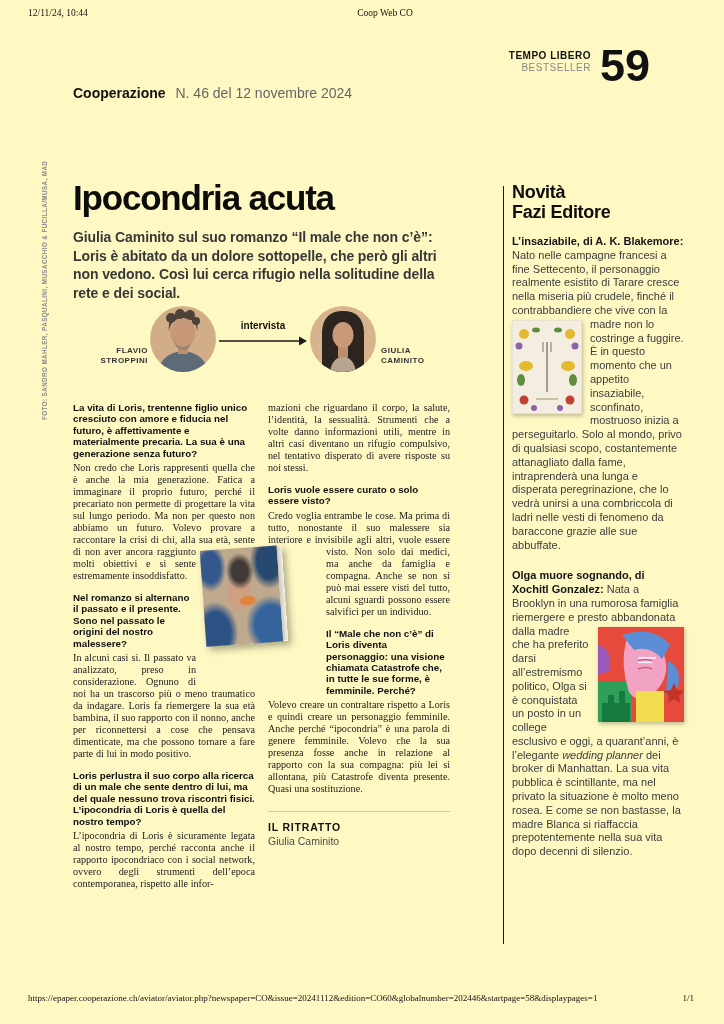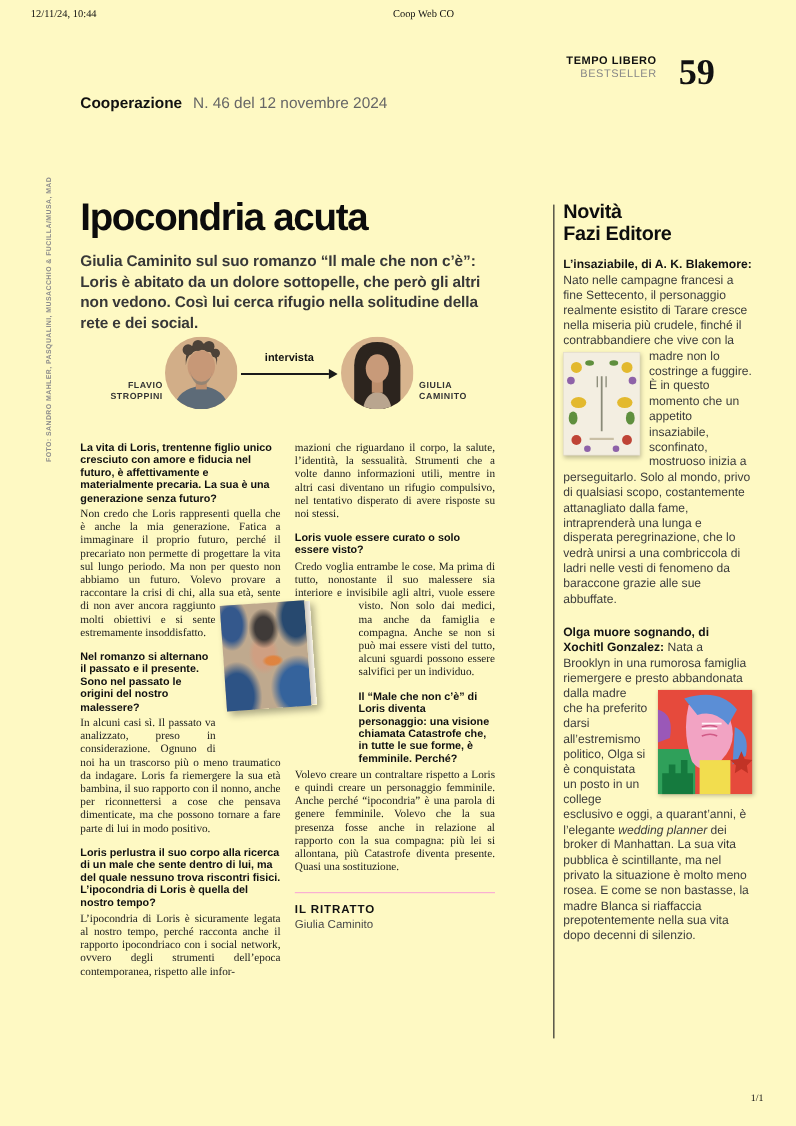--- a/index.html
+++ b/index.html
@@ -8,25 +8,25 @@
   
   .print-top{position:absolute;top:8px;left:28px;font:9.5px "Liberation Serif",serif;color:#111;}
   .print-doc{position:absolute;top:8px;left:385px;transform:translateX(-50%);
              font:9.5px "Liberation Serif",serif;color:#111;}
   .print-url{position:absolute;top:993px;left:28px;font:9px "Liberation Serif",serif;color:#111;}
   .print-pages{position:absolute;top:993px;right:30px;font:9px "Liberation Serif",serif;color:#111;}
   
   .masthead-left{position:absolute;top:53px;left:73px;font-size:14px;margin-top:32px;}
   .masthead-left .pub{font-weight:bold;color:#111;}
   .masthead-left .issue{color:#666;margin-left:6px;}
-  .masthead-right{position:absolute;top:46px;right:74px;display:flex;align-items:flex-start;gap:20px;}
+  .masthead-right{position:absolute;top:46px;right:74px;display:flex;align-items:flex-start;gap:9px;}
   .mh-labels{text-align:right;padding-top:4px;}
   .mh-section{font-weight:bold;font-size:10px;letter-spacing:.5px;color:#111;line-height:12px;}
   .mh-subsection{font-size:10px;letter-spacing:.5px;color:#888;line-height:12px;}
-  .mh-pagenum{font-family:Liberation Serif, serif;font-weight:bold;font-size:33px;line-height:40px;color:#111;}
+  .mh-pagenum{font-family:Liberation Sans, sans-serif;font-weight:bold;font-size:45px;line-height:40px;color:#111;}
   
   .photo-credit{position:absolute;left:41px;top:190px;height:230px;
     writing-mode:vertical-rl;transform:rotate(180deg);
     font-size:6.3px;font-weight:bold;letter-spacing:.4px;color:#8a8a8a;white-space:nowrap;}
   
   .article{position:absolute;left:73px;top:180px;width:378px;}
   h1.title{margin:0 0 12px 0;font-size:35px;line-height:36px;letter-spacing:-1.2px;
            font-weight:bold;color:#0c0c0c;}
   .standfirst{font-size:14px;line-height:18.5px;font-weight:bold;color:#383838;
               letter-spacing:-.1px;margin-bottom:4px;}
@@ -234,15 +234,16 @@
           <path d="M76,56 l3,7 7,1 -5,5 1,7 -6,-4 -6,4 1,-7 -5,-5 7,-1 Z" fill="#c13326"></path>
           <path d="M40,34 q8,-3 14,0 M40,42 q8,-3 14,0" stroke="#d05a86" stroke-width="1.5" fill="none"></path>
           <rect x="40" y="30" width="18" height="1.6" fill="#ffffff" opacity=".9"></rect>
           <rect x="40" y="34.5" width="14" height="1.6" fill="#ffffff" opacity=".9"></rect>
         </svg>
         </span><span>che ha preferito darsi all’estremismo politico, Olga si è conquistata un posto in un college esclusivo e oggi, a quarant’anni, è l’elegante </span><span class="it">wedding planner</span><span> dei broker di Manhattan. La sua vita pubblica è scintillante, ma nel privato la situazione è molto meno rosea. E come se non bastasse, la madre Blanca si riaffaccia prepotentemente nella sua vita dopo decenni di silenzio.</span>
       <span class="clear"></span>
     </div>
   </div>
 
+  <div class="print-url">https://epaper.cooperazione.ch/aviator/aviator.php?newspaper=CO&amp;issue=20241112&amp;edition=CO60&amp;globalnumber=202446&amp;startpage=58&amp;displaypages=1</div>
   <div class="print-pages">1/1</div>
 
 </div>
 
 </body></html>

